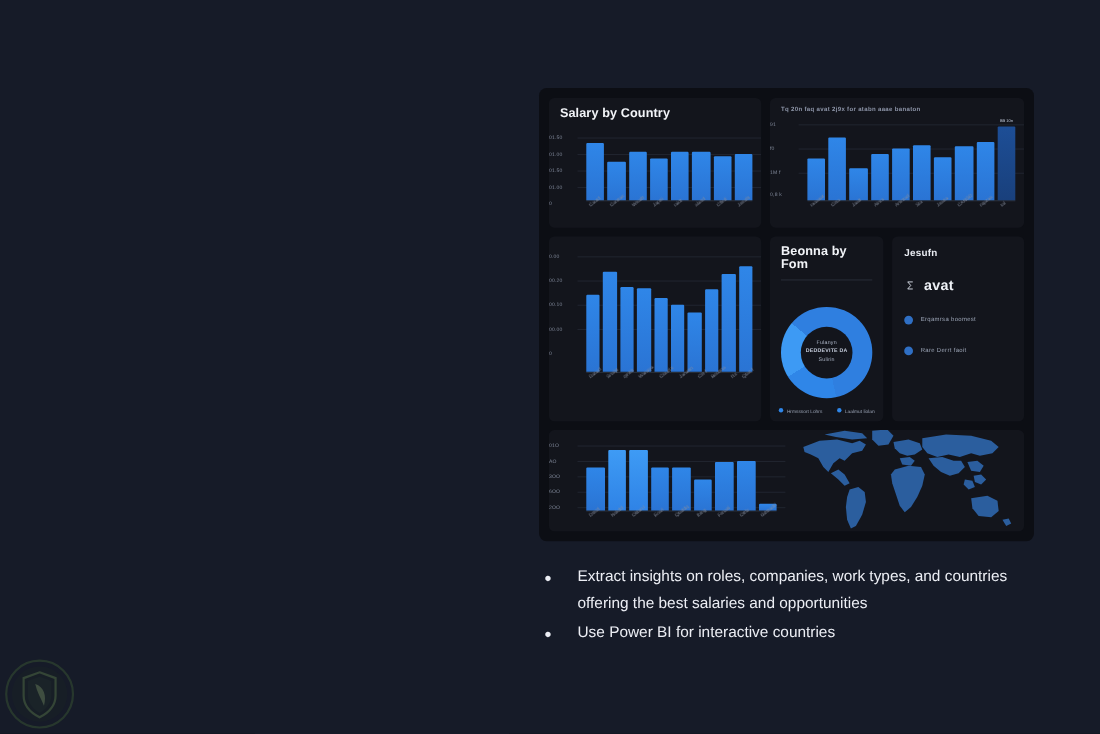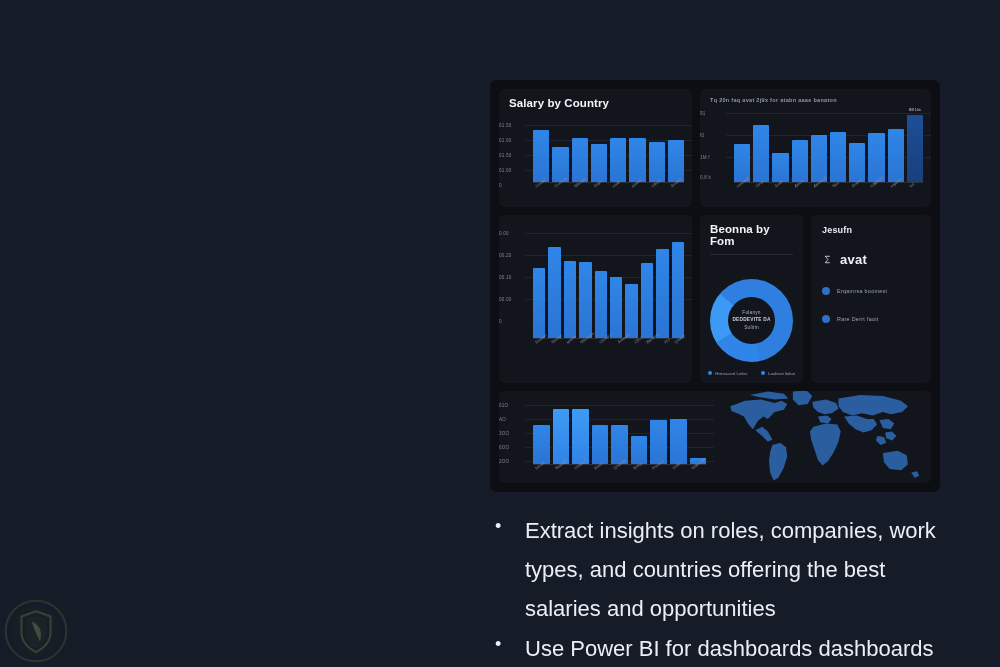--- a/index.html
+++ b/index.html
@@ -52,21 +52,21 @@
     left: 483px;
     top: 511px;
     width: 470px;
     margin: 0;
     padding: 0;
     list-style: none;
   }
   .bullets li {
     position: relative;
     padding-left: 42px;
-    font-size: 22px;
+    font-size: 14px;
     line-height: 1.78;
     color: #eceef4;
     margin-bottom: 1px;
   }
   .bullets li::before {
     content: "\2022";
     position: absolute;
     left: 12px;
     top: -1px;
     font-size: 18px;
@@ -314,21 +314,21 @@
   }
 </style>
 </head>
 <body>
 
 <div id="slide">
 
 
   <ul class="bullets">
     <li>Extract insights on roles, companies, work types, and countries offering the best salaries and opportunities</li>
-    <li>Use Power BI for dashboards dashboards</li>
+    <li>Use Power BI for interactive countries</li>
   </ul>
 
   <div class="dash">
 
     <div class="card">
       <div class="card-title">Salary by Country</div>
       <div class="chart">
         <div class="gridline" style="top:16px"></div>
         <div class="gridline" style="top:31px"></div>
         <div class="gridline" style="top:46px"></div>

